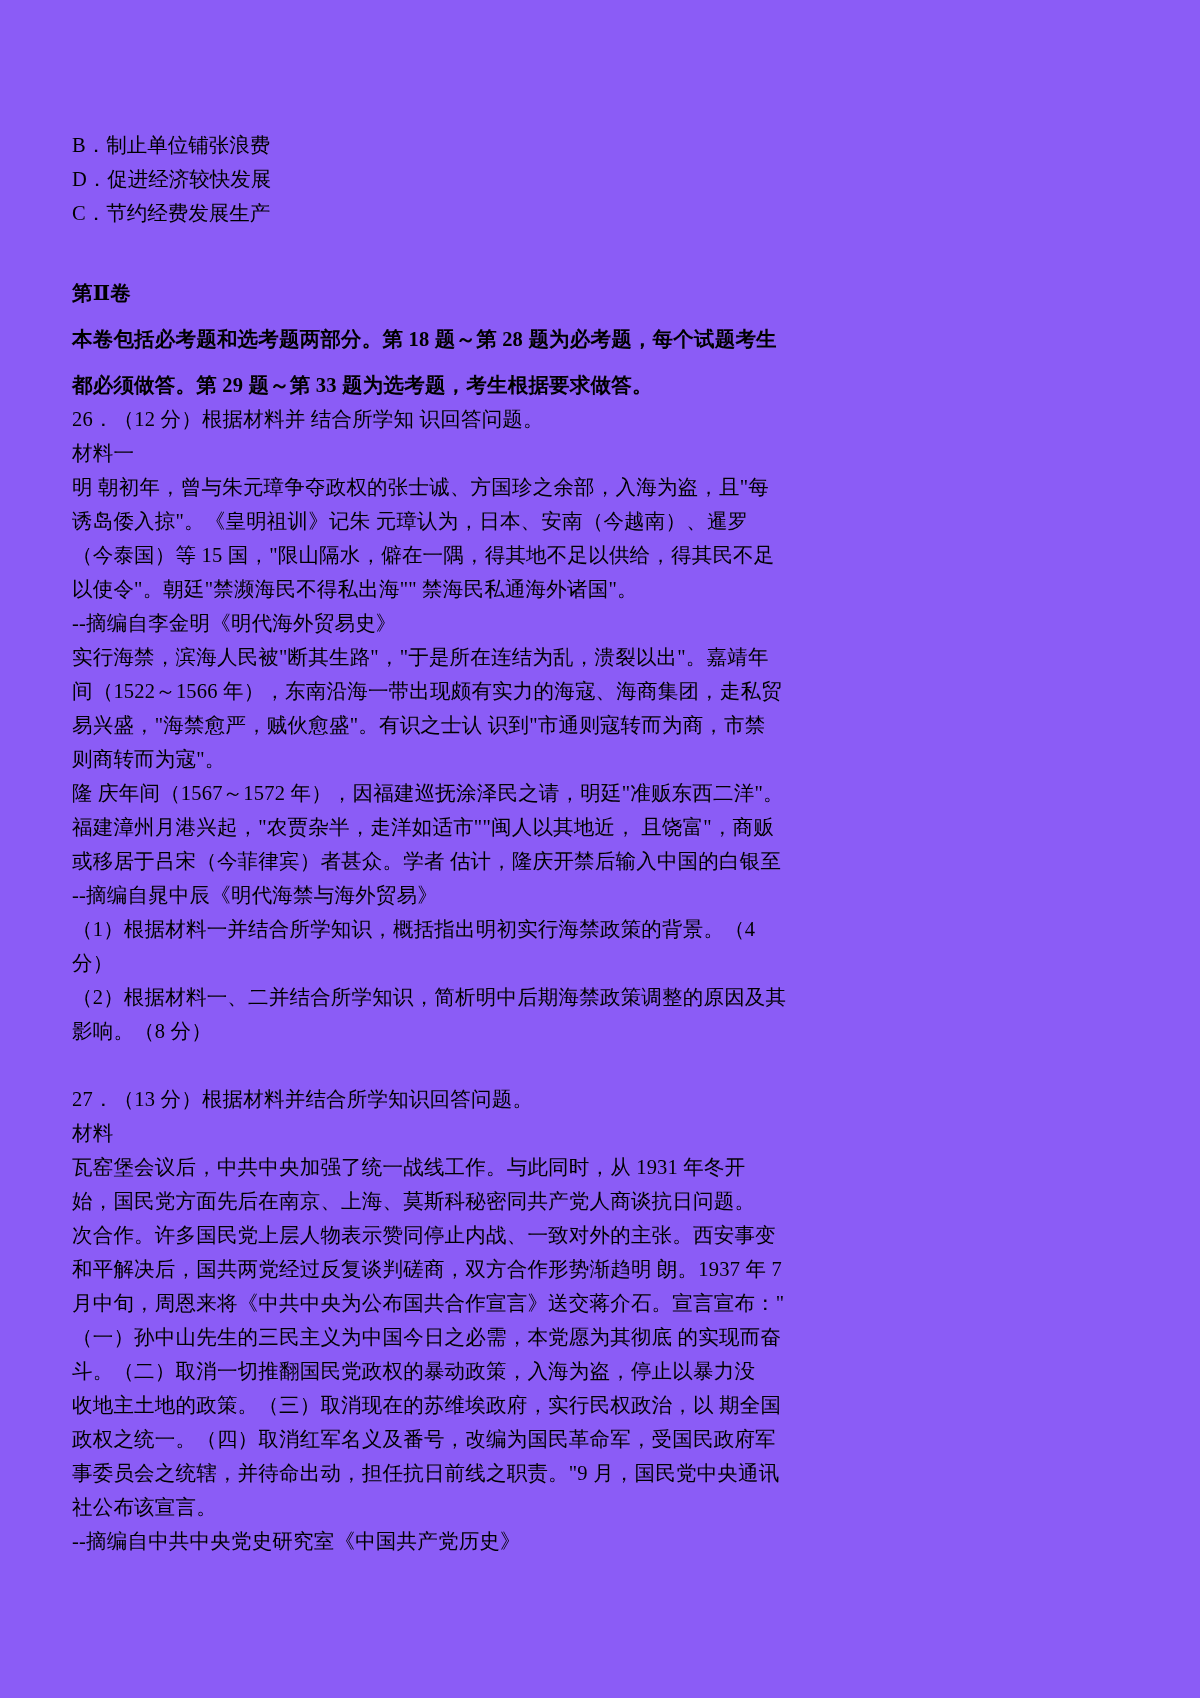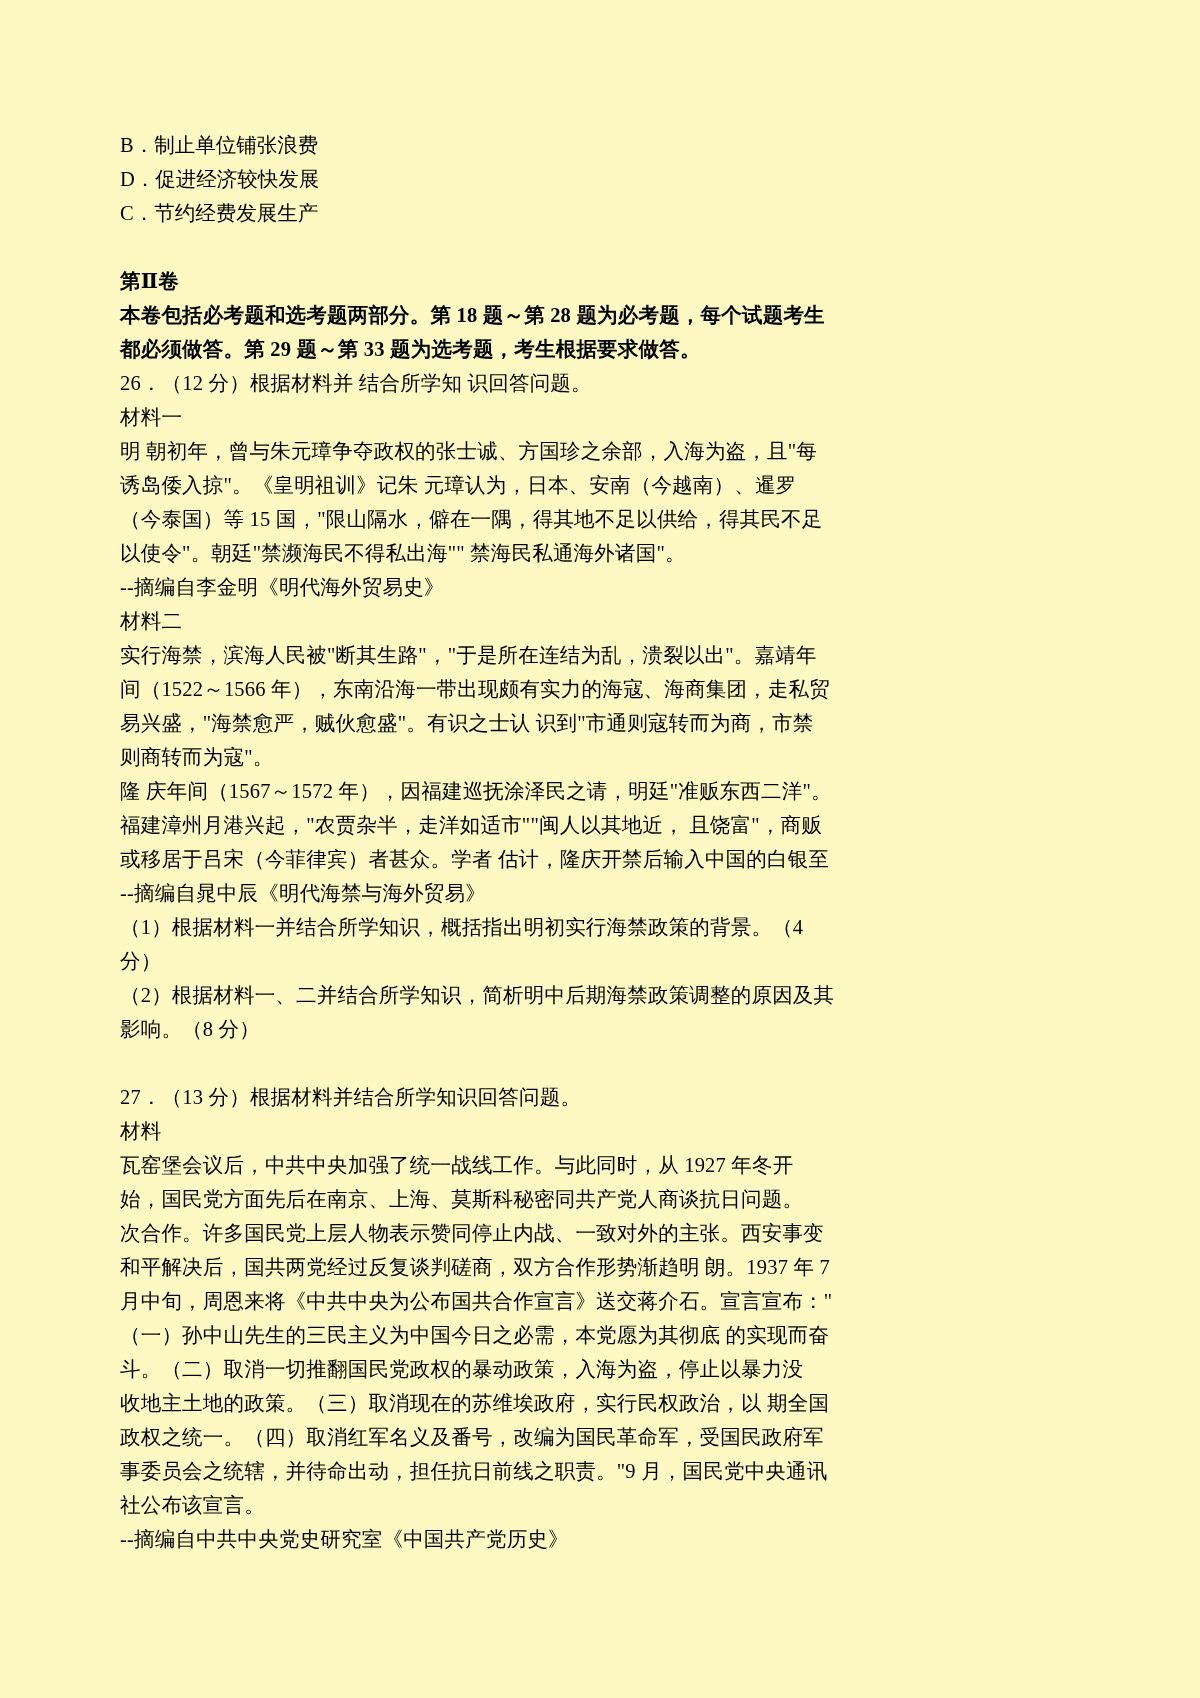--- a/index.html
+++ b/index.html
@@ -8,39 +8,40 @@
     background: #ffffff;
   }
   body {
     font-family: "Liberation Serif", "DejaVu Serif", serif;
     color: #000000;
   }
   .page {
     width: 1200px;
     min-height: 1698px;
     margin: 0 auto;
-    background: #fef9c3;
+    background: #8b5cf6;
     box-sizing: border-box;
-    padding: 128px 170px 40px 120px;
+    padding: 128px 170px 40px 72px;
     position: relative;
   }
   .doc-line {
     font-size: 20.5px;
     line-height: 34px;
     letter-spacing: 0.2px;
     white-space: pre-wrap;
     word-break: break-all;
   }
   .opt-line {
     font-size: 20.5px;
     line-height: 34px;
     white-space: pre-wrap;
   }
   .bold {
     font-weight: bold;
+    margin-top: 12px;
   }
   .spacer-lg {
     height: 34px;
   }
   .block {
     margin: 0;
     padding: 0;
   }
 </style>
 </head>
@@ -64,41 +65,40 @@
   </div>
 
   <div class="block">
     <div class="doc-line">26．（12 分）根据材料并 结合所学知 识回答问题。</div>
     <div class="doc-line">材料一</div>
     <div class="doc-line">明 朝初年，曾与朱元璋争夺政权的张士诚、方国珍之余部，入海为盗，且"每</div>
     <div class="doc-line">诱岛倭入掠"。《皇明祖训》记朱 元璋认为，日本、安南（今越南）、暹罗</div>
     <div class="doc-line">（今泰国）等 15 国，"限山隔水，僻在一隅，得其地不足以供给，得其民不足</div>
     <div class="doc-line">以使令"。朝廷"禁濒海民不得私出海"" 禁海民私通海外诸国"。</div>
     <div class="doc-line">--摘编自李金明《明代海外贸易史》</div>
-    <div class="doc-line">材料二</div>
     <div class="doc-line">实行海禁，滨海人民被"断其生路"，"于是所在连结为乱，溃裂以出"。嘉靖年</div>
     <div class="doc-line">间（1522～1566 年），东南沿海一带出现颇有实力的海寇、海商集团，走私贸</div>
     <div class="doc-line">易兴盛，"海禁愈严，贼伙愈盛"。有识之士认 识到"市通则寇转而为商，市禁</div>
     <div class="doc-line">则商转而为寇"。</div>
     <div class="doc-line">隆 庆年间（1567～1572 年），因福建巡抚涂泽民之请，明廷"准贩东西二洋"。</div>
     <div class="doc-line">福建漳州月港兴起，"农贾杂半，走洋如适市""闽人以其地近， 且饶富"，商贩</div>
     <div class="doc-line">或移居于吕宋（今菲律宾）者甚众。学者 估计，隆庆开禁后输入中国的白银至</div>
     <div class="doc-line">--摘编自晁中辰《明代海禁与海外贸易》</div>
     <div class="doc-line">（1）根据材料一并结合所学知识，概括指出明初实行海禁政策的背景。（4</div>
     <div class="doc-line">分）</div>
     <div class="doc-line">（2）根据材料一、二并结合所学知识，简析明中后期海禁政策调整的原因及其</div>
     <div class="doc-line">影响。（8 分）</div>
   </div>
 
   <div class="spacer-lg"></div>
 
   <div class="block">
     <div class="doc-line">27．（13 分）根据材料并结合所学知识回答问题。</div>
     <div class="doc-line">材料</div>
-    <div class="doc-line">瓦窑堡会议后，中共中央加强了统一战线工作。与此同时，从 1927 年冬开</div>
+    <div class="doc-line">瓦窑堡会议后，中共中央加强了统一战线工作。与此同时，从 1931 年冬开</div>
     <div class="doc-line">始，国民党方面先后在南京、上海、莫斯科秘密同共产党人商谈抗日问题。</div>
     <div class="doc-line">次合作。许多国民党上层人物表示赞同停止内战、一致对外的主张。西安事变</div>
     <div class="doc-line">和平解决后，国共两党经过反复谈判磋商，双方合作形势渐趋明 朗。1937 年 7</div>
     <div class="doc-line">月中旬，周恩来将《中共中央为公布国共合作宣言》送交蒋介石。宣言宣布："</div>
     <div class="doc-line">（一）孙中山先生的三民主义为中国今日之必需，本党愿为其彻底 的实现而奋</div>
     <div class="doc-line">斗。（二）取消一切推翻国民党政权的暴动政策，入海为盗，停止以暴力没</div>
     <div class="doc-line">收地主土地的政策。（三）取消现在的苏维埃政府，实行民权政治，以 期全国</div>
     <div class="doc-line">政权之统一。（四）取消红军名义及番号，改编为国民革命军，受国民政府军</div>
     <div class="doc-line">事委员会之统辖，并待命出动，担任抗日前线之职责。"9 月，国民党中央通讯</div>
     <div class="doc-line">社公布该宣言。</div>

